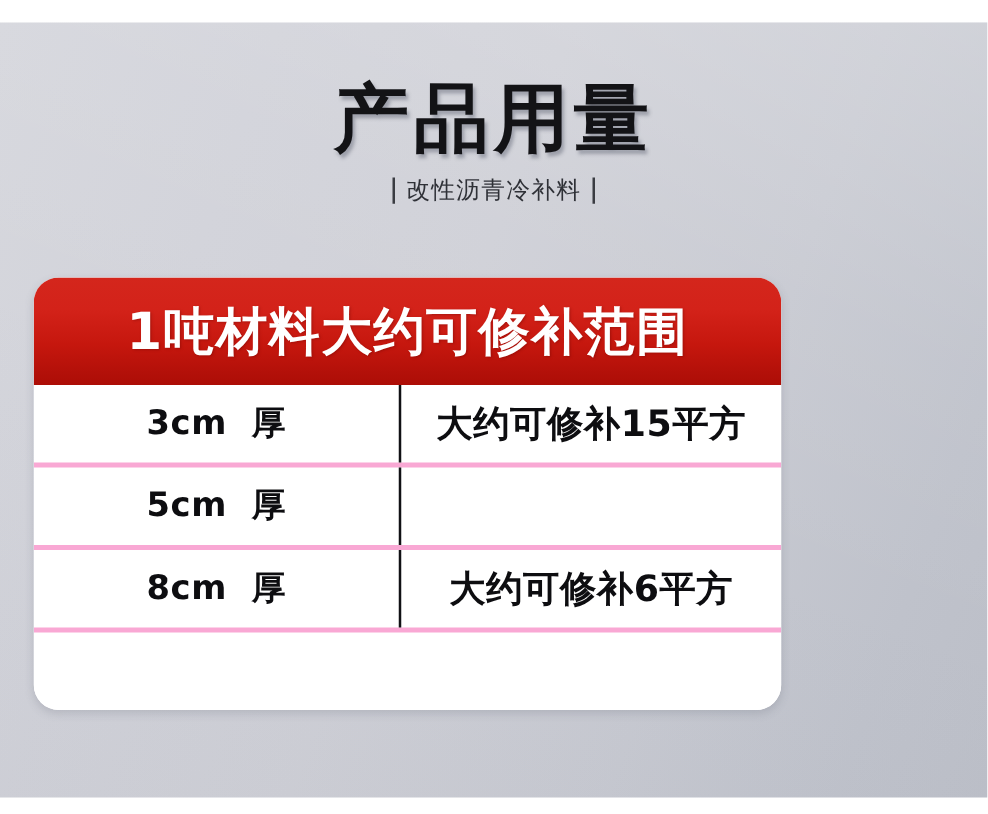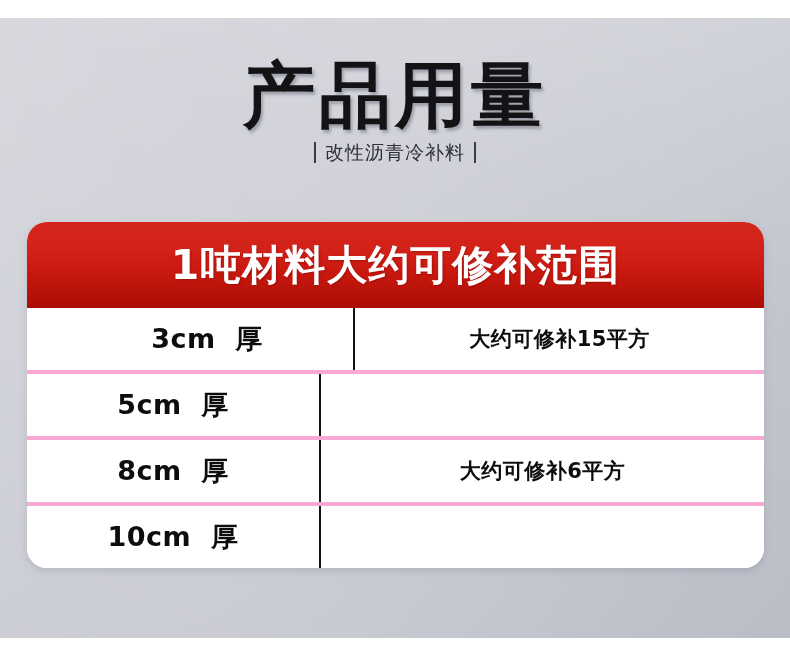--- a/index.html
+++ b/index.html
@@ -55,21 +55,21 @@
 
   
   .header {
     position: absolute;
     left: 0;
     top: 60px;
     width: 790px;
     text-align: center;
   }
   .main-title {
-    font-size: 72px;
+    font-size: 60px;
     line-height: 70px;
     font-weight: 700;
     letter-spacing: 4px;
     color: #131316;
     text-shadow: 2px 3px 3px rgba(90,95,110,0.45);
     font-family: "DejaVu Sans", "Liberation Sans", sans-serif;
   }
   .subtitle-row {
     margin-top: 10px;
     display: flex;
@@ -89,21 +89,21 @@
     letter-spacing: 1px;
     color: #2f3137;
     font-family: "DejaVu Sans", "Liberation Sans", sans-serif;
   }
 
   
   .card {
     position: absolute;
     left: 27px;
     top: 222px;
-    width: 737px;
+    width: 598px;
     border-radius: 20px;
     overflow: hidden;
     background: #ffffff;
     box-shadow: 0 3px 7px rgba(90,95,110,0.20);
   }
 
   .banner {
     height: 86px;
     display: flex;
     align-items: center;
@@ -128,21 +128,20 @@
   .table {
     background: #ffffff;
   }
   .trow {
     display: flex;
     height: 62px;
     border-top: 4px solid #f9a8d4;
   }
   .trow:first-child {
     border-top: none;
-    padding-left: 34px;
   }
   .cell {
     display: flex;
     align-items: center;
     justify-content: center;
     height: 100%;
     box-sizing: border-box;
   }
   .cell-thickness {
     width: 294px;
@@ -154,21 +153,21 @@
   .thickness-text {
     font-size: 27px;
     line-height: 30px;
     font-weight: 700;
     color: #0d0d10;
     letter-spacing: 0.5px;
     font-family: "DejaVu Sans", "Liberation Sans", sans-serif;
     white-space: pre;
   }
   .coverage-text {
-    font-size: 21px;
+    font-size: 29px;
     line-height: 32px;
     font-weight: 700;
     color: #0d0d10;
     letter-spacing: 0.5px;
     font-family: "DejaVu Sans", "Liberation Sans", sans-serif;
   }
 </style>
 </head>
 <body>
 
@@ -212,21 +211,18 @@
       <div class="trow">
         <div class="cell cell-thickness">
           <span class="thickness-text">8cm  厚</span>
         </div>
         <div class="cell cell-coverage">
           <span class="coverage-text">大约可修补6平方</span>
         </div>
       </div>
 
       <div class="trow">
-        <div class="cell cell-thickness">
-          <span class="thickness-text">10cm  厚</span>
-        </div>
       </div>
 
     </div>
   </div>
 
 </div>
 
 </body></html>

